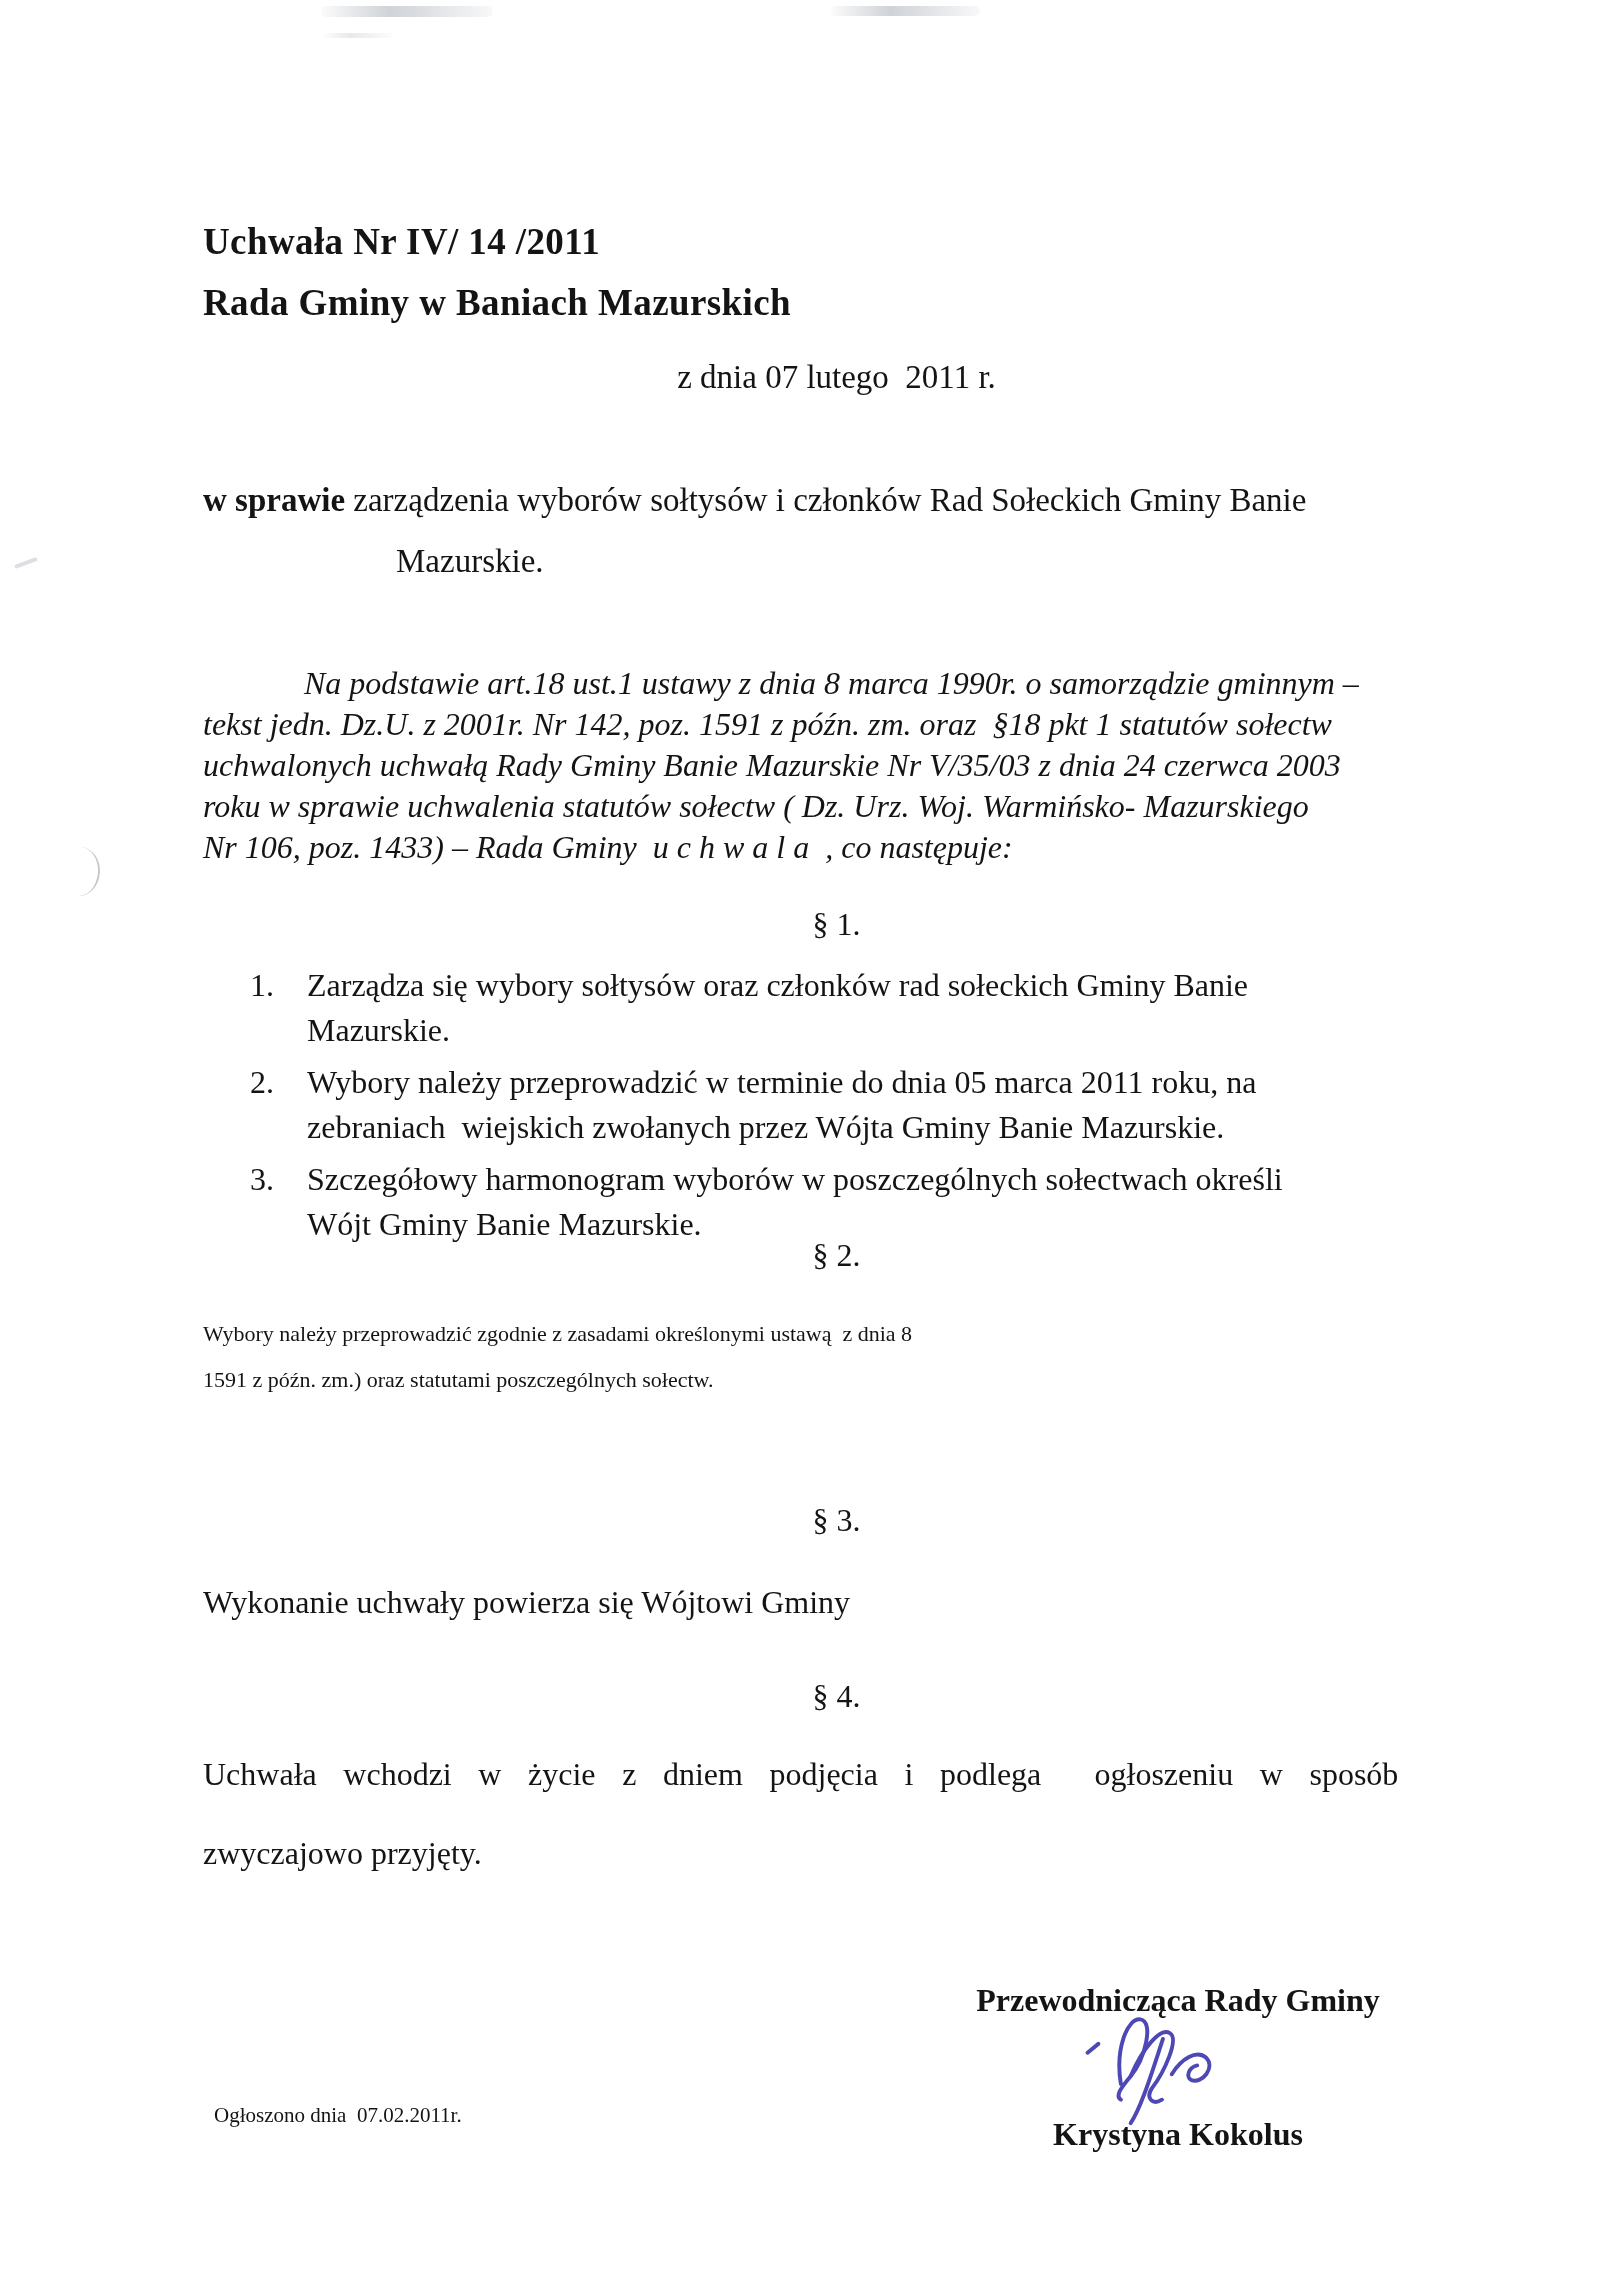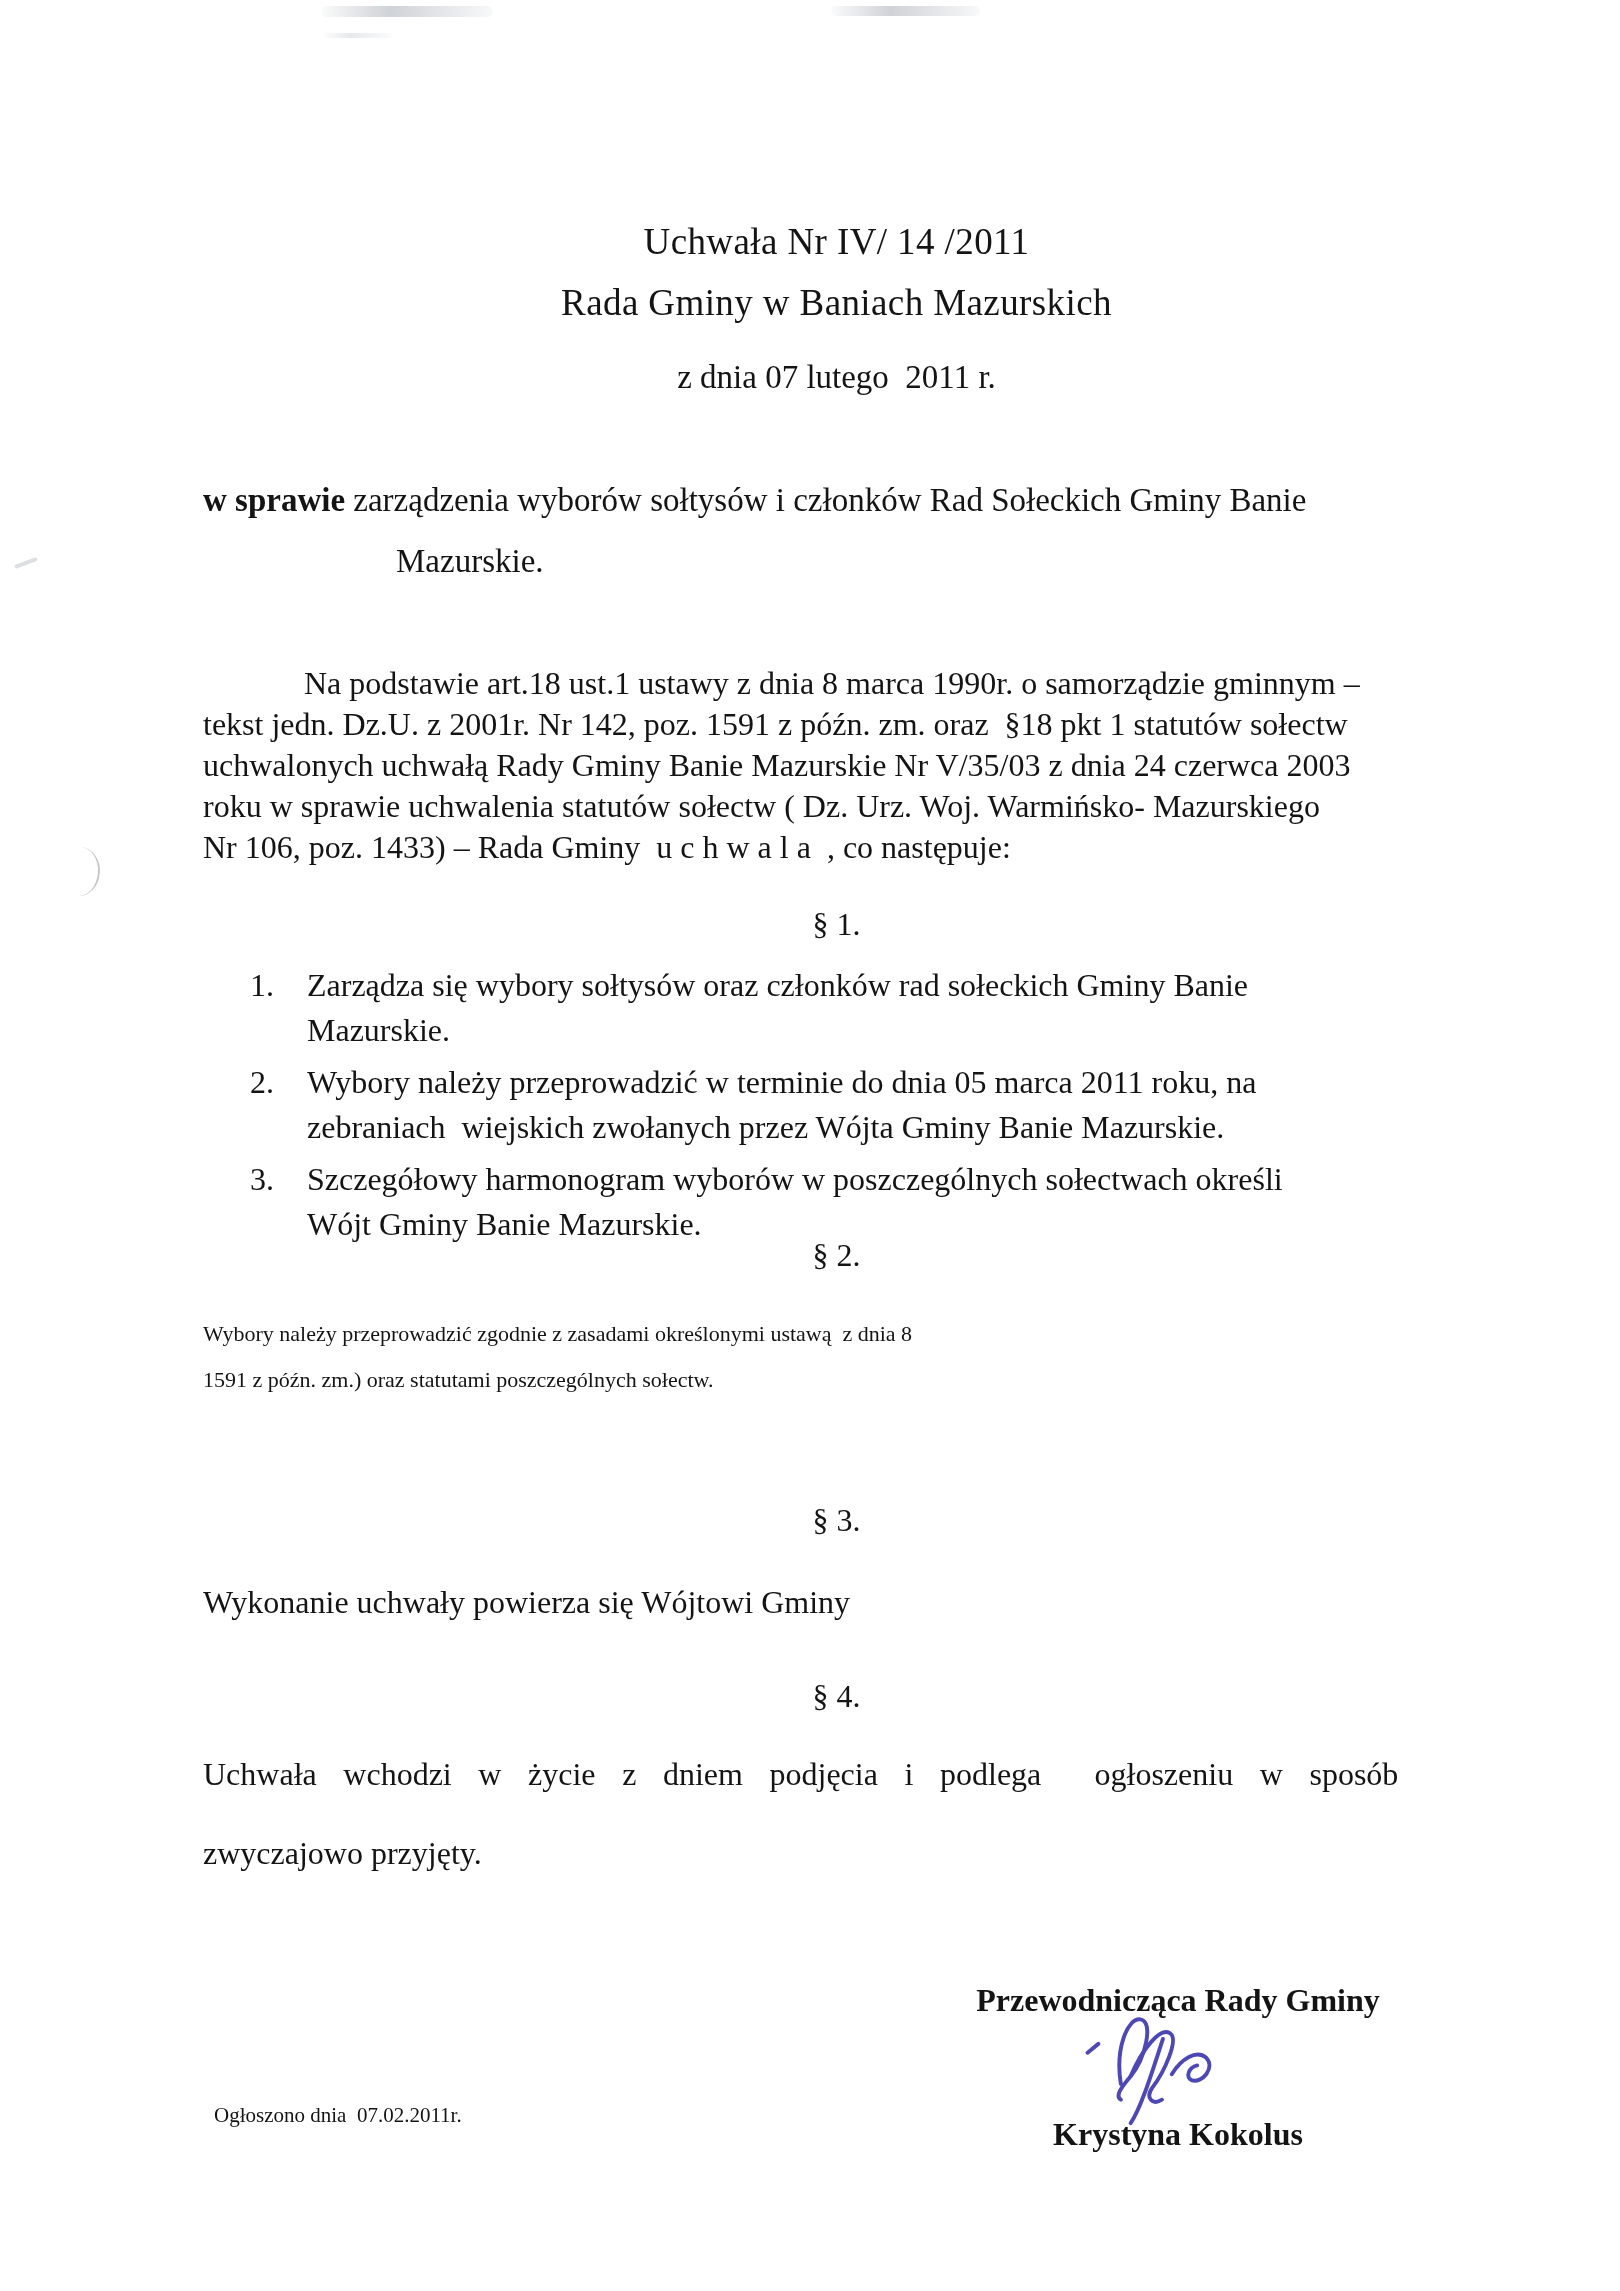--- a/index.html
+++ b/index.html
@@ -8,31 +8,31 @@
     width:1620px; height:2292px;
     background:#ffffff;
     font-family:"Liberation Serif","DejaVu Serif",serif;
     color:#141414;
     overflow:hidden;
   }
   .abs { position:absolute; }
   .line { white-space:pre-wrap; }
   .title-block {
     left:203px; top:211px; width:1267px;
-    font-size:37px; font-weight:normal; line-height:61px;
-    text-align:center; letter-spacing:0.4px;
+    font-size:37px; font-weight:bold; line-height:61px;
+    text-align:left; letter-spacing:0.4px;
   }
   .date-line {
     left:203px; top:359px; width:1267px;
     font-size:33px; text-align:center;
   }
   .subject { left:203px; top:482px; width:1304px; font-size:33px; }
   .subject .line2 { padding-left:193px; margin-top:23.5px; }
   .bold { font-weight:bold; }
-  .basis { left:203px; top:663px; width:1304px; font-size:32px; line-height:41px; }
+  .basis { left:203px; top:663px; width:1304px; font-size:32px; line-height:41px;font-style:italic; }
   .basis .indent { text-indent:101px; }
   .sec-mark { left:203px; width:1267px; font-size:32px; text-align:center; }
   .mark-1 { top:906px; }
   .mark-2 { top:1237px; }
   .mark-3 { top:1502px; }
   .mark-4 { top:1678px; }
   .list { left:203px; top:963px; width:1304px; font-size:32px; line-height:45px; }
   .list-item { position:relative; padding-left:104px; margin-bottom:6.9px; }
   .list-num { position:absolute; left:47px; top:0; }
   .para2 { left:203px; top:1311px; width:1304px; font-size:22px; line-height:46px; }

